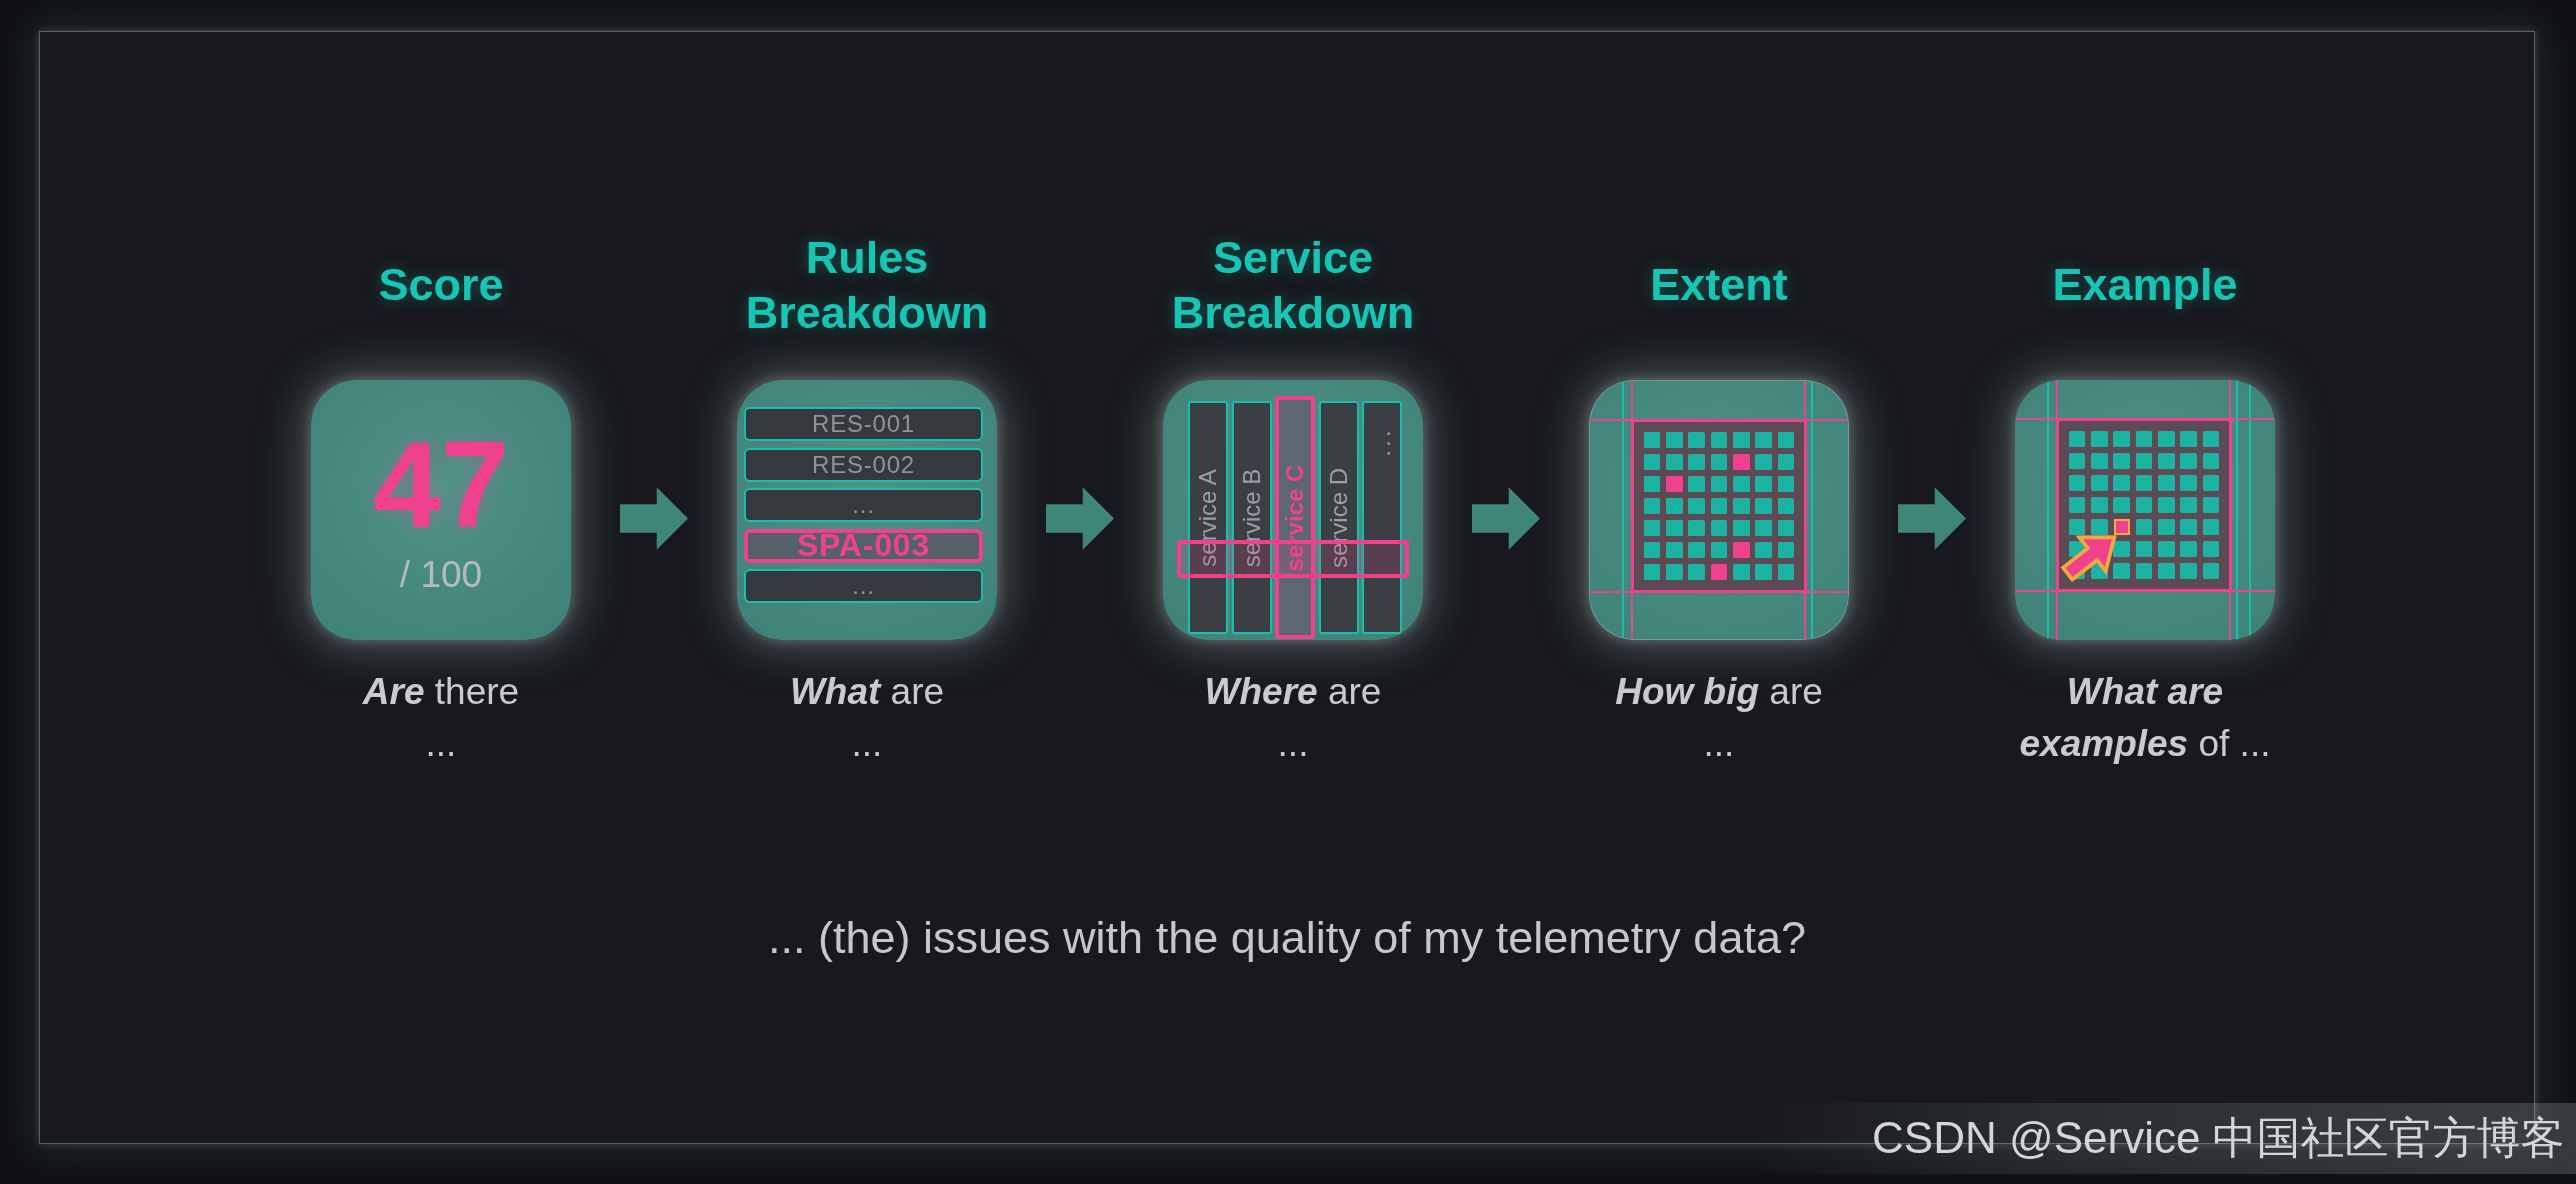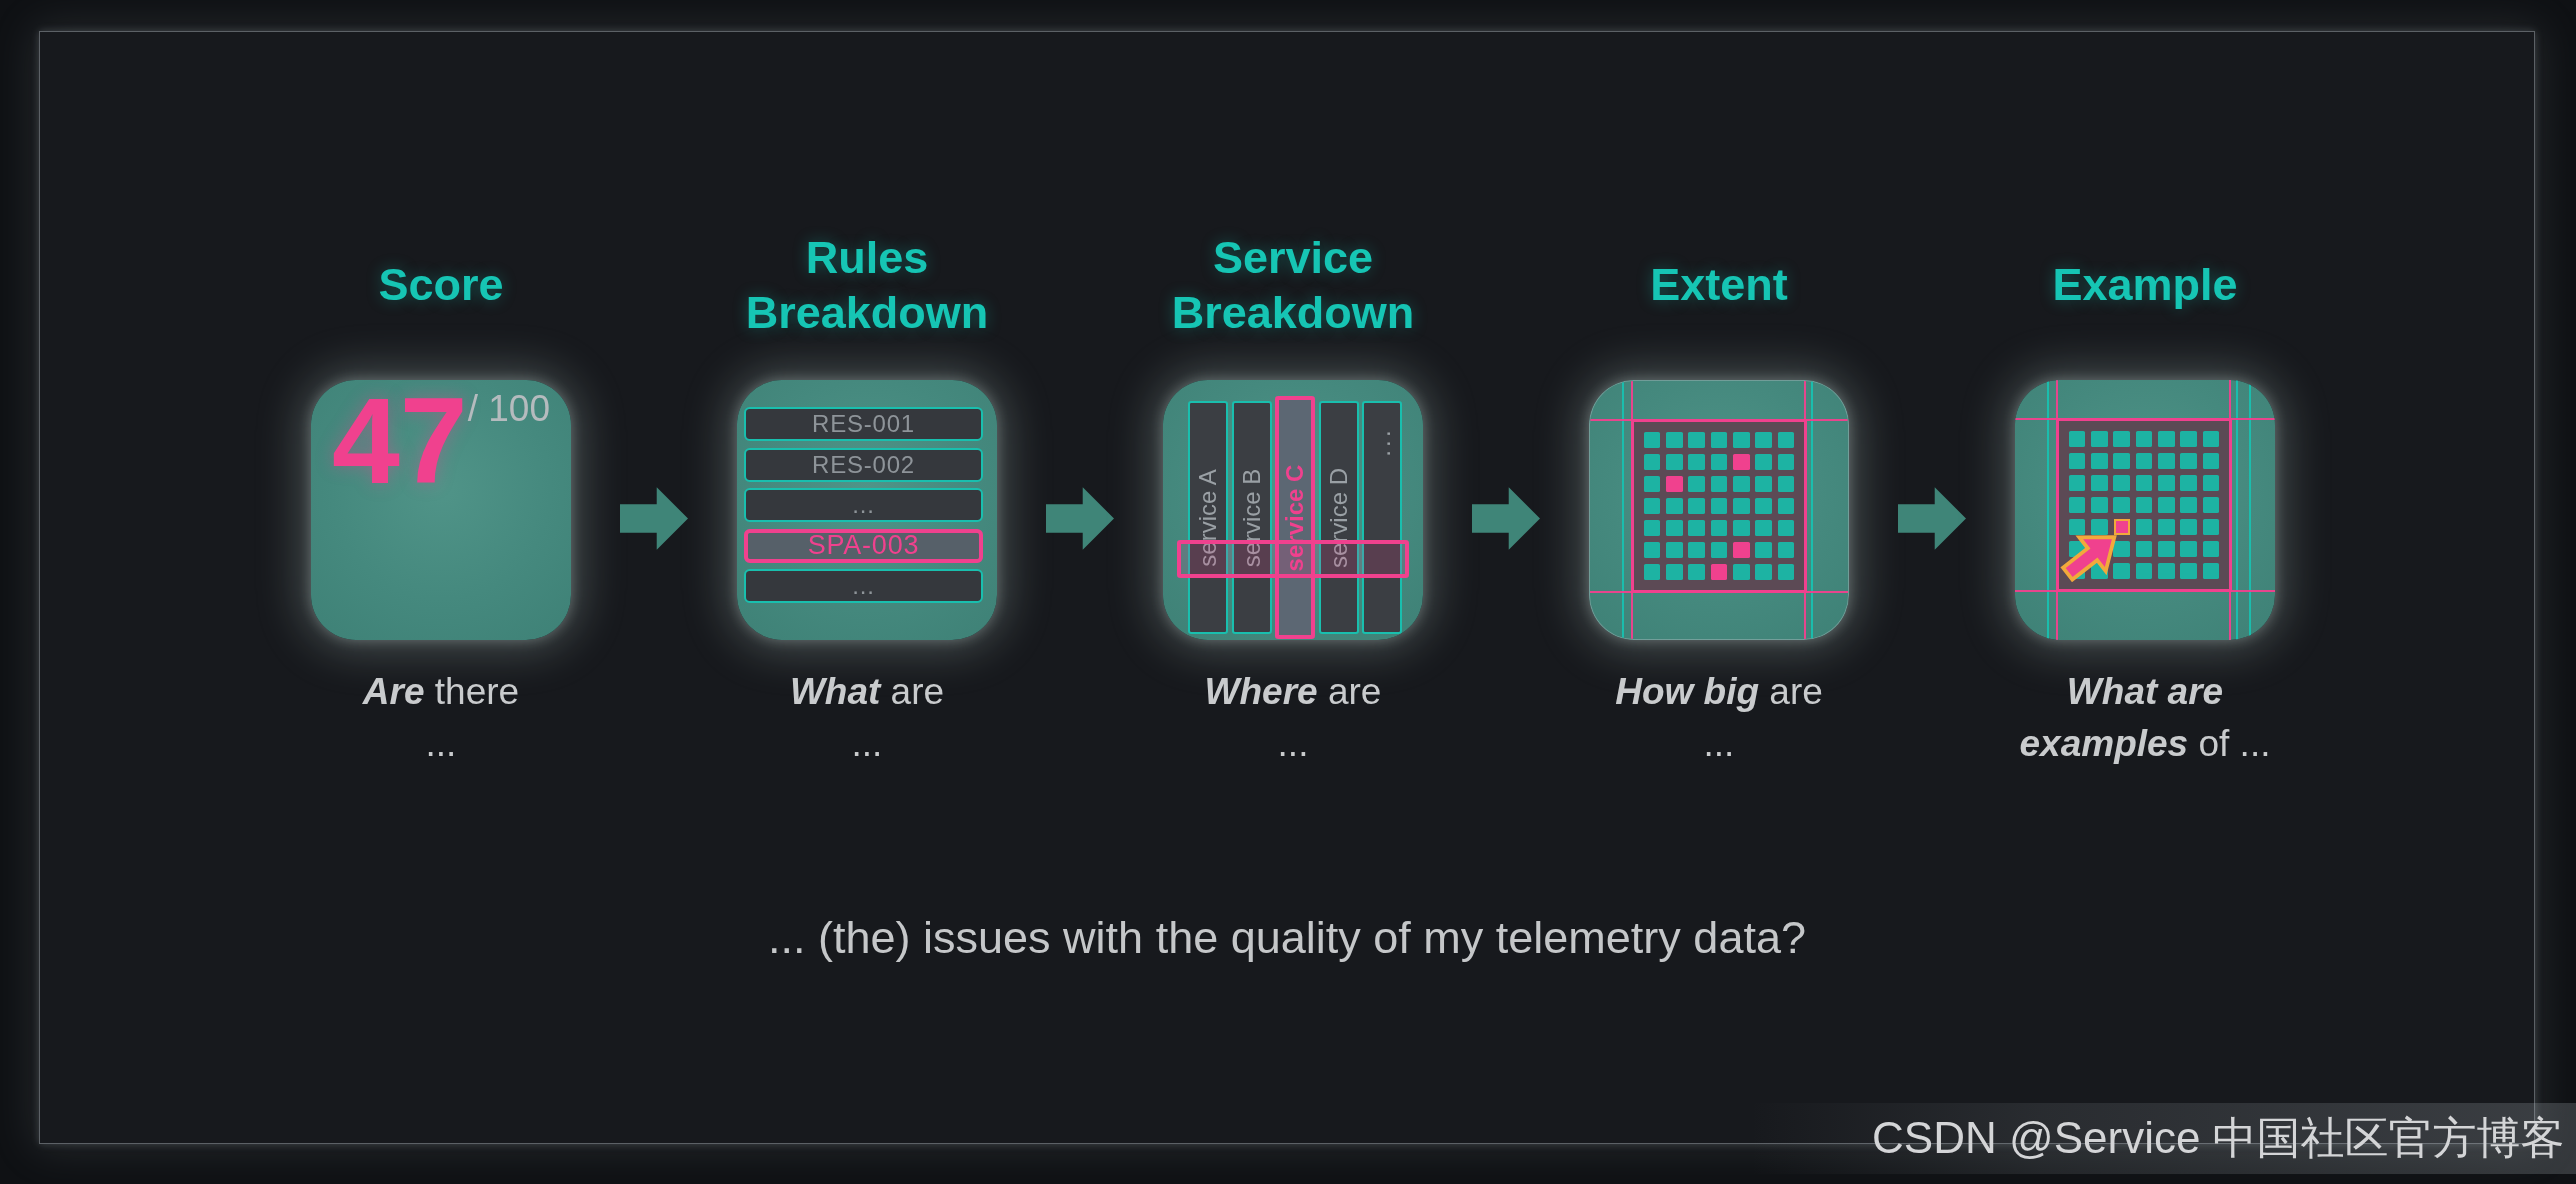--- a/index.html
+++ b/index.html
@@ -25,32 +25,32 @@
       filter:drop-shadow(0 0 13px rgba(205,230,224,.38));}
 
   
   .card{width:260px;height:260px;border-radius:45px;position:relative;
         background:radial-gradient(circle at 50% 42%, #509488 0%, #45897e 55%, #3e8176 100%);
         box-shadow:0 0 45px 9.7px rgba(205,233,226,.26), 0 0 13px rgba(222,240,236,.30);
         box-sizing:border-box;overflow:hidden;}
   .frame-rect{border:0.8px solid rgba(192,198,203,.38);}
 
   
-  .score-card{display:flex;flex-direction:row;justify-content:center;}
+  .score-card{display:flex;flex-direction:column;justify-content:center;align-items:center;}
   .score-num{color:var(--pink);font-size:122px;font-weight:700;line-height:1;
              text-shadow:0 0 18px rgba(240,65,142,.35);}
   .score-den{color:#b5bbbe;font-size:37px;margin-top:8px;}
 
   
   .bars-card{padding:27px 14px 0 7px;display:flex;flex-direction:column;gap:6.5px;}
   .bar{height:34px;border:2.4px solid #19bfae;border-radius:5.7px;background:#35383d;
        display:flex;align-items:center;justify-content:center;box-sizing:border-box;}
   .bar span{font-size:24px;color:#8e9499;letter-spacing:0.8px;}
   .bar.hl{border:4.9px solid var(--pink);background:#566069;}
-  .bar.hl span{color:var(--pink);font-weight:400;font-size:27px;}
+  .bar.hl span{color:var(--pink);font-weight:700;font-size:32px;}
 
   
   .svc-col{position:absolute;top:21px;height:233px;width:40px;background:#3b3e43;
            border:2.4px solid #19bfae;border-radius:3.2px;box-sizing:border-box;}
   .svc-col.hl{top:16px;height:243px;background:#5c6773;border:4.9px solid var(--pink);}
   .svc-label{position:absolute;left:50%;top:50%;
              transform:translate(-50%,-50%) rotate(-90deg);
              white-space:nowrap;font-size:24px;color:#9aa0a5;}
   .svc-col.hl .svc-label{color:var(--pink);font-weight:700;}
   .svc-label.dots{top:39px;letter-spacing:3.2px;}

